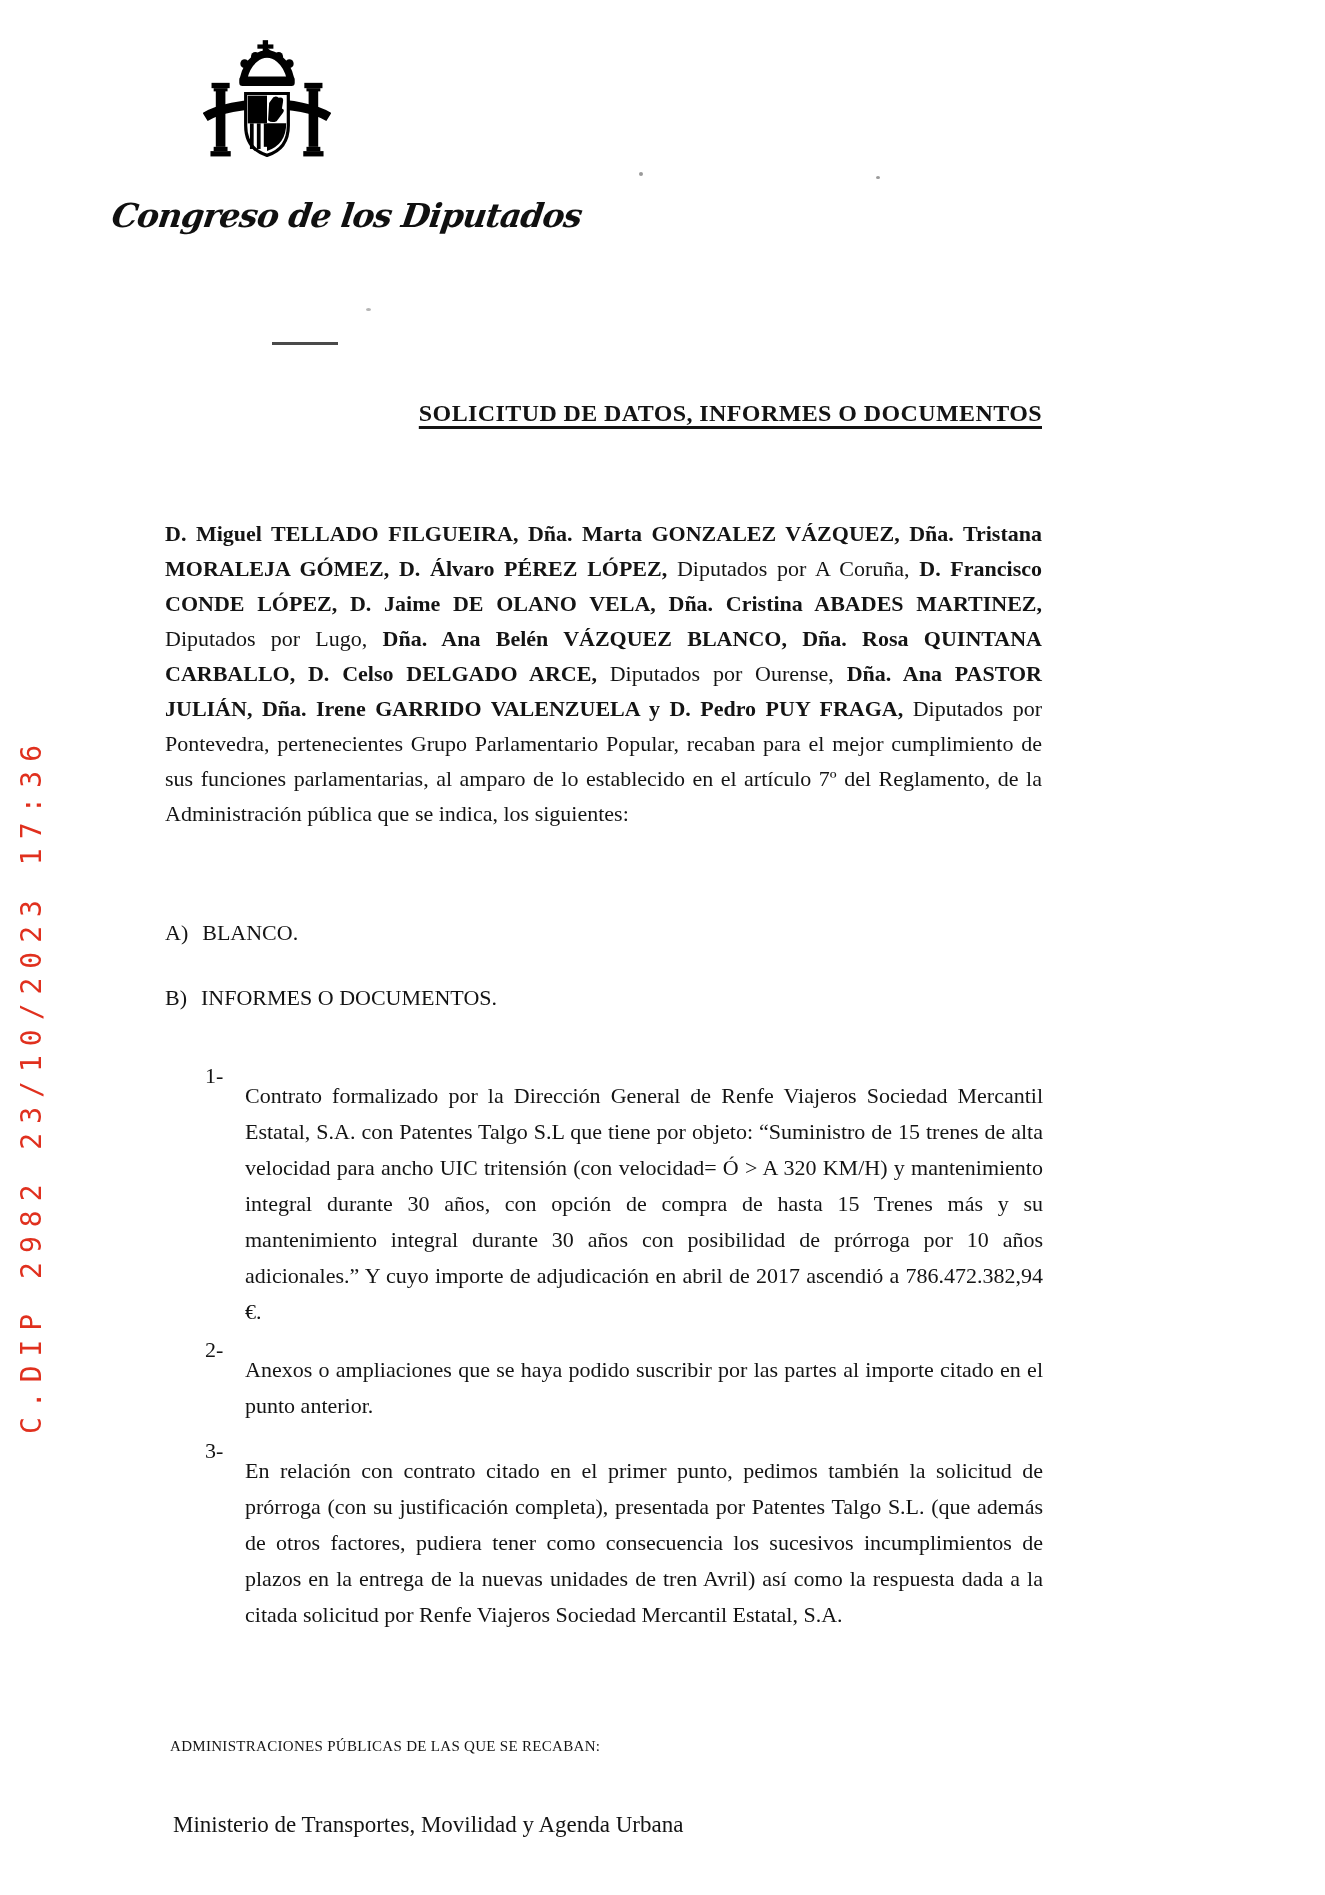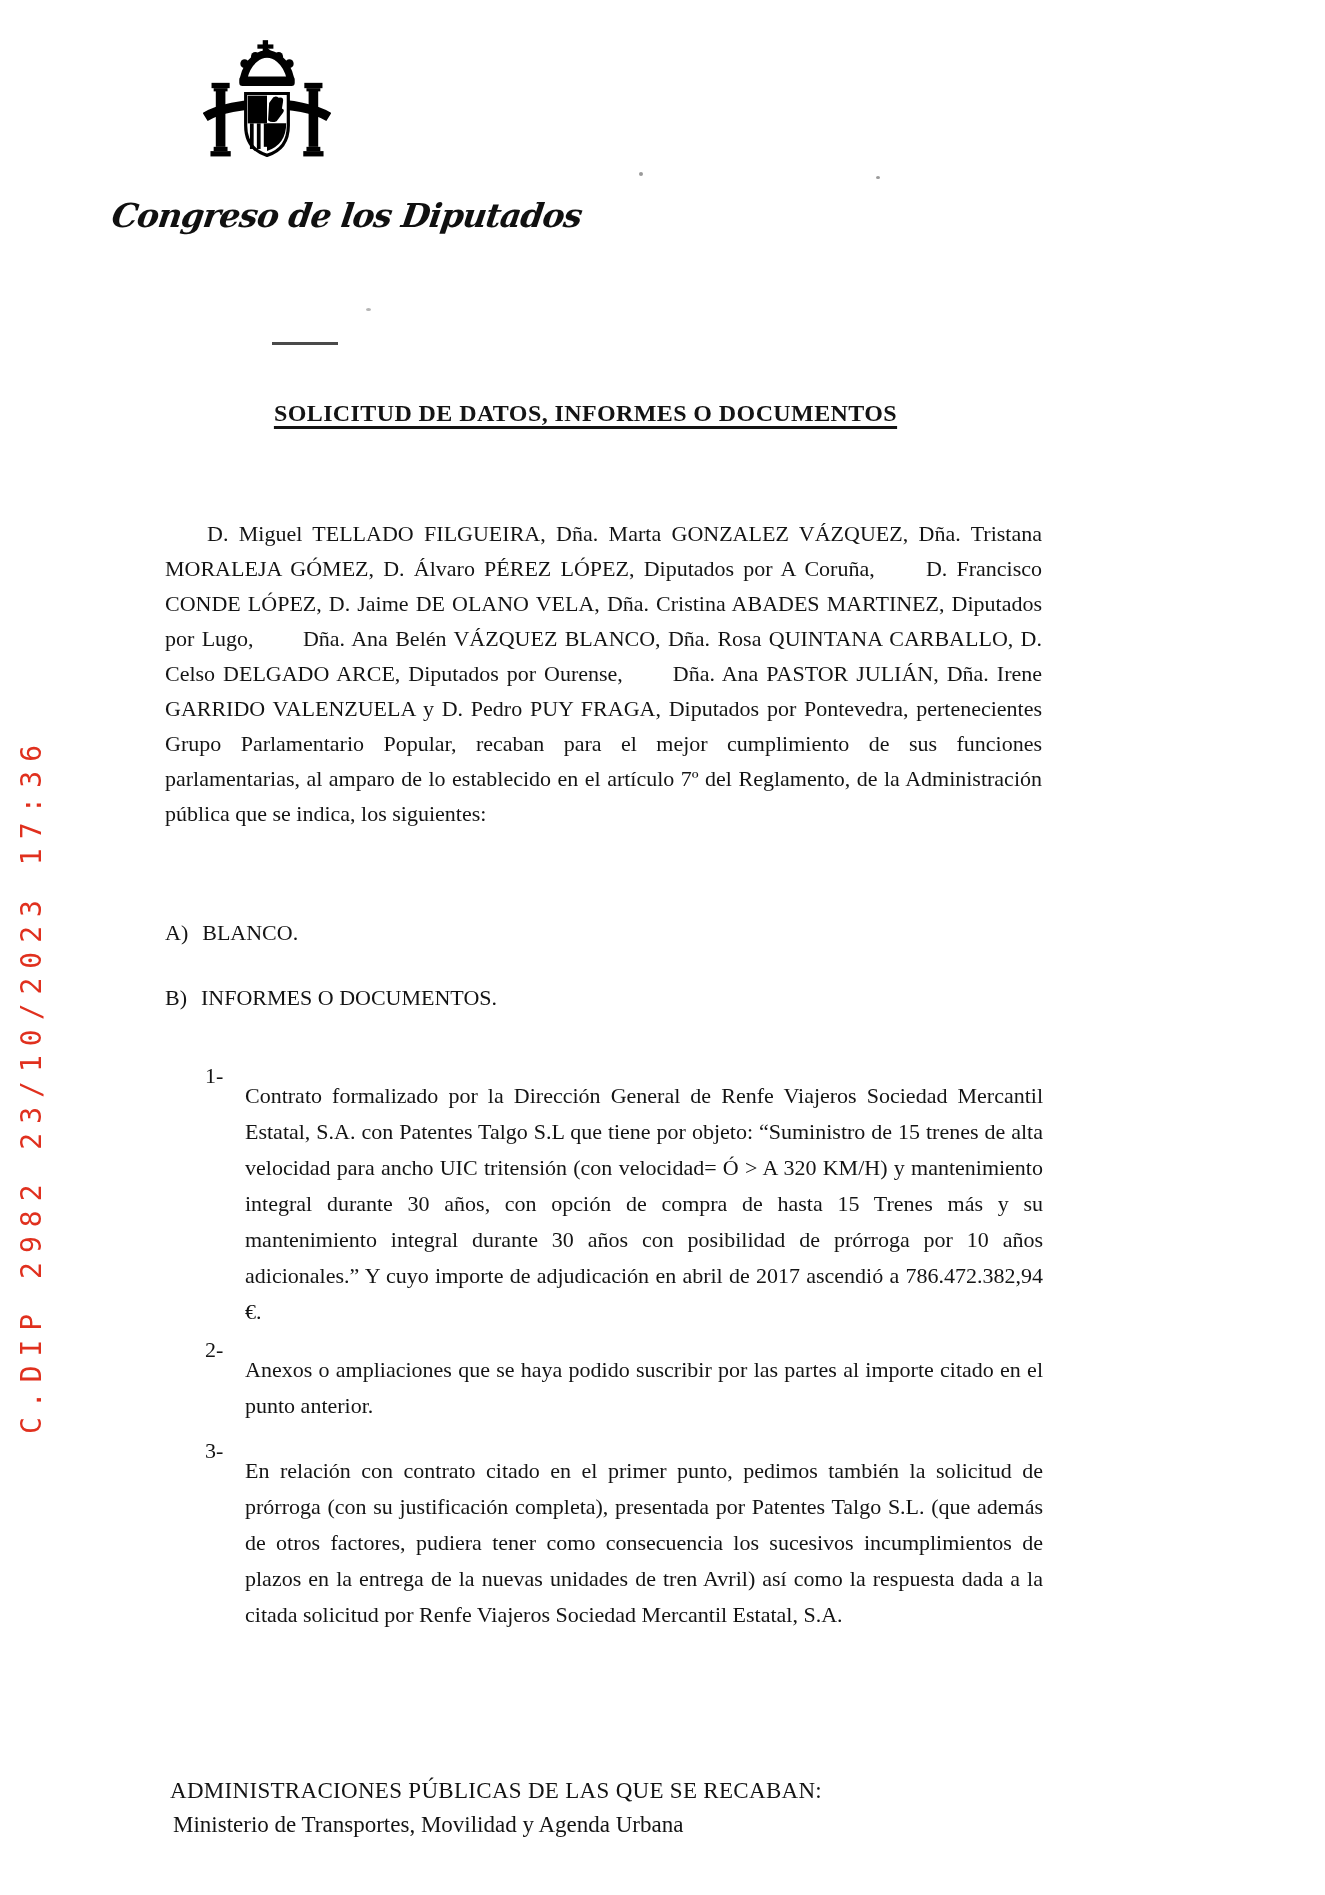--- a/index.html
+++ b/index.html
@@ -18,41 +18,41 @@
   .divider{position:absolute;left:272px;top:342px;width:66px;height:3px;background:#4a4a4a;}
   
   .stamp{
     position:absolute;left:31px;top:1085px;
     transform:translate(-50%,-50%) rotate(-90deg);
     font-family:"DejaVu Sans Mono","Liberation Mono",monospace;
     font-size:28px;letter-spacing:9px;white-space:nowrap;color:#e0301e;
   }
   
   .title{
-    position:absolute;left:147px;top:400px;width:877px;text-align:center;
+    position:absolute;left:165px;top:400px;width:877px;text-align:right;
     font-weight:bold;font-size:24px;letter-spacing:.4px;
   }
   .title span{
     text-decoration:underline;text-decoration-thickness:2.5px;text-underline-offset:5px;
   }
   .intro{
     position:absolute;left:165px;top:494px;width:877px;
     font-size:22px;line-height:35px;text-align:justify;
   }
-  .intro .b{font-weight:normal;margin-left:42px;}
+  .intro .b{font-weight:bold;}
   .section{
     position:absolute;left:165px;width:877px;font-size:22px;display:flex;gap:14px;
   }
   .item{
     position:absolute;left:205px;width:838px;display:flex;
     font-size:22px;line-height:36px;
   }
   .item-num{flex:none;width:40px;}
   .item-text{flex:1;text-align:justify;margin-top:20px;}
-  .footer-heading{position:absolute;left:170px;top:1738px;font-size:23px;letter-spacing:.3px;margin-top:40px;}
+  .footer-heading{position:absolute;left:170px;top:1738px;font-size:15px;letter-spacing:.3px;}
   .ministry{position:absolute;left:173px;top:1812px;font-size:23px;}
   
   .speck{position:absolute;background:#9a9a9a;border-radius:50%;}
   .sp1{left:639px;top:172px;width:4px;height:4px;}
   .sp2{left:876px;top:176px;width:4px;height:3px;}
   .sp3{left:366px;top:308px;width:5px;height:3px;background:#b5b5b5;}
 </style>
 </head>
 <body>
 

